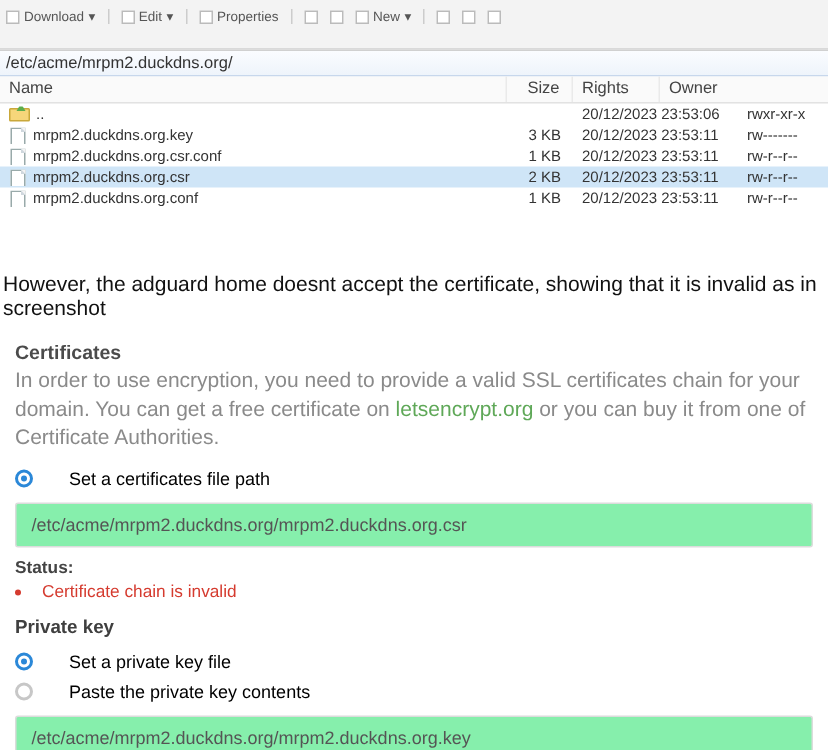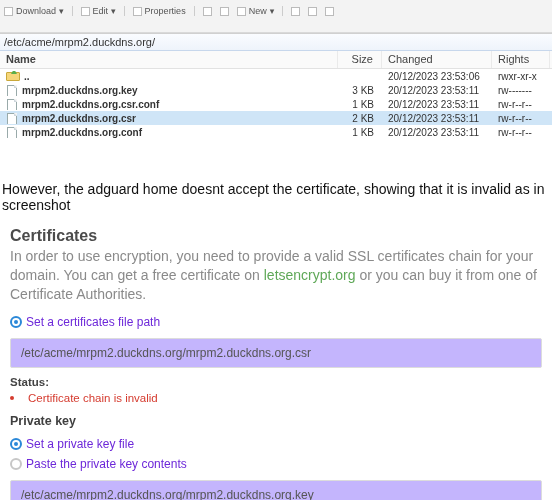--- a/index.html
+++ b/index.html
@@ -11,21 +11,21 @@
   .tbar .mini { width:9px; height:9px; border:1px solid #bbb; display:inline-block; background:#fff;}
   .tbar .sep { width:1px; height:10px; background:#ccc; }
 
   
   .addr { height: 18px; background: #fff; border-top:1px solid #d0d0d0; border-bottom: 1px solid #c7d7ec; display:flex; align-items:center; padding:0 4px; background:linear-gradient(#fafcff,#eef4fb);}
   .addr .path { font-size:11px; color:#333; }
 
   
   .fl-head { display:flex; height:18px; border-bottom:1px solid #e2e2e2; font-size:11px; color:#444; background:#fafafa;}
   .fl-head > div { padding:2px 6px; border-right:1px solid #eaeaea; }
-  .col-name  { flex: 0 0 338px; font-weight: bold; }
+  .col-name  { flex: 0 0 338px; }
   .col-size  { flex: 0 0 44px;  text-align:right; padding-right:8px !important;}
   .col-chg   { flex: 0 0 110px; }
   .col-rights{ flex: 0 0 58px; }
   .col-owner { flex: 1 1 auto; border-right:none !important; padding-right:0 !important;}
 
   .fl-body { }
   .fl-row { display:flex; height:14px; align-items:center; font-size:10px; color:#333; }
   .fl-row > div { padding:0 6px; white-space:nowrap; overflow:hidden; }
   .fl-row .col-name { display:flex; align-items:center; gap:4px;}
   .sel { background:#cfe5f7; }
@@ -34,28 +34,28 @@
   .ico-up::before{content:"";position:absolute;left:0;bottom:0;width:12px;height:7px;background:#f6d67a;border:1px solid #c9a83a;border-radius:1px;}
   .ico-up::after{content:"";position:absolute;left:5px;top:-2px;width:0;height:0;border-left:3px solid transparent;border-right:3px solid transparent;border-bottom:5px solid #5cae4c;}
   .ico-file::before{content:"";position:absolute;left:1px;top:0;width:8px;height:10px;background:#fff;border:1px solid #9aa;}
   .ico-file::after{content:"";position:absolute;right:1px;top:0;width:0;height:0;border-top:3px solid #f3f3f3;border-left:3px solid #cfd7dd;}
 
   
   .narrative { margin:42px 0 10px 0; padding:0 2px; font-size:14px; color:#111; }
 
   
   .panel { padding:4px 10px 10px 10px; font-size:12px; color:#555; }
-  .panel h4 { font-size:16px; font-weight:600; color:#4b4b4b; margin-bottom:2px;}
+  .panel h4 { font-size:13px; font-weight:600; color:#4b4b4b; margin-bottom:2px;}
   .panel .desc { font-size:14px; color:#8a8a8a; line-height:1.35; margin-bottom:8px;}
   .panel .desc a{ color:#5fa858; text-decoration:none;}
-  .optrow { display:flex; align-items:center; gap:4px; height:20px; font-size:12px; color:#6d28d9;}
+  .optrow { display:flex; align-items:center; gap:24px; height:20px; font-size:12px; color:#000000;}
   .radio { width:12px; height:12px; border:2px solid #2b88d8; border-radius:50%; position:relative; flex:0 0 12px;}
   .radio.on::after{content:"";position:absolute;inset:2px;border-radius:50%;background:#2b88d8;}
   .radio.off{border-color:#c7c7c7;}
-  .inputbox { width:100%; height:30px; border:1px solid #dcdcdc; border-radius:2px; margin:6px 0 8px 0; padding:0 10px; font-size:12px; color:#555; display:flex; align-items:center; background:#c4b5fd;}
+  .inputbox { width:100%; height:30px; border:1px solid #dcdcdc; border-radius:2px; margin:6px 0 8px 0; padding:0 10px; font-size:12px; color:#555; display:flex; align-items:center; background:#86efac;}
   .status-lbl{ font-size:11.5px; font-weight:600; color:#444; margin-top:2px;}
   .bullet { display:flex; align-items:center; gap:14px; font-size:11.5px; margin:4px 0 10px 0;}
   .dot{width:4px;height:4px;border-radius:50%;}
   .red{color:#d53b2f;} .red .dot{background:#d53b2f;}
   .sect-head{ font-size:12.5px; font-weight:600; color:#3f3f3f; margin:6px 0;}
 </style>
 </head>
 <body>
 
 <div class="tbar">
@@ -89,21 +89,20 @@
   <span class="mini"></span>
 </div>
 
 <div class="addr">
   <span class="path">/etc/acme/mrpm2.duckdns.org/</span>
 </div>
 
 <div class="fl-head">
   <div class="col-name">Name</div>
   <div class="col-size">Size</div>
-  <div class="col-chg">Changed</div>
   <div class="col-rights">Rights</div>
   <div class="col-owner">Owner</div>
 </div>
 
 <div class="fl-body" id="file-rows">
     <div class="fl-row">
       <div class="col-name">
         <span class="ico ico-up"></span>
         <span>..</span>
       </div>

